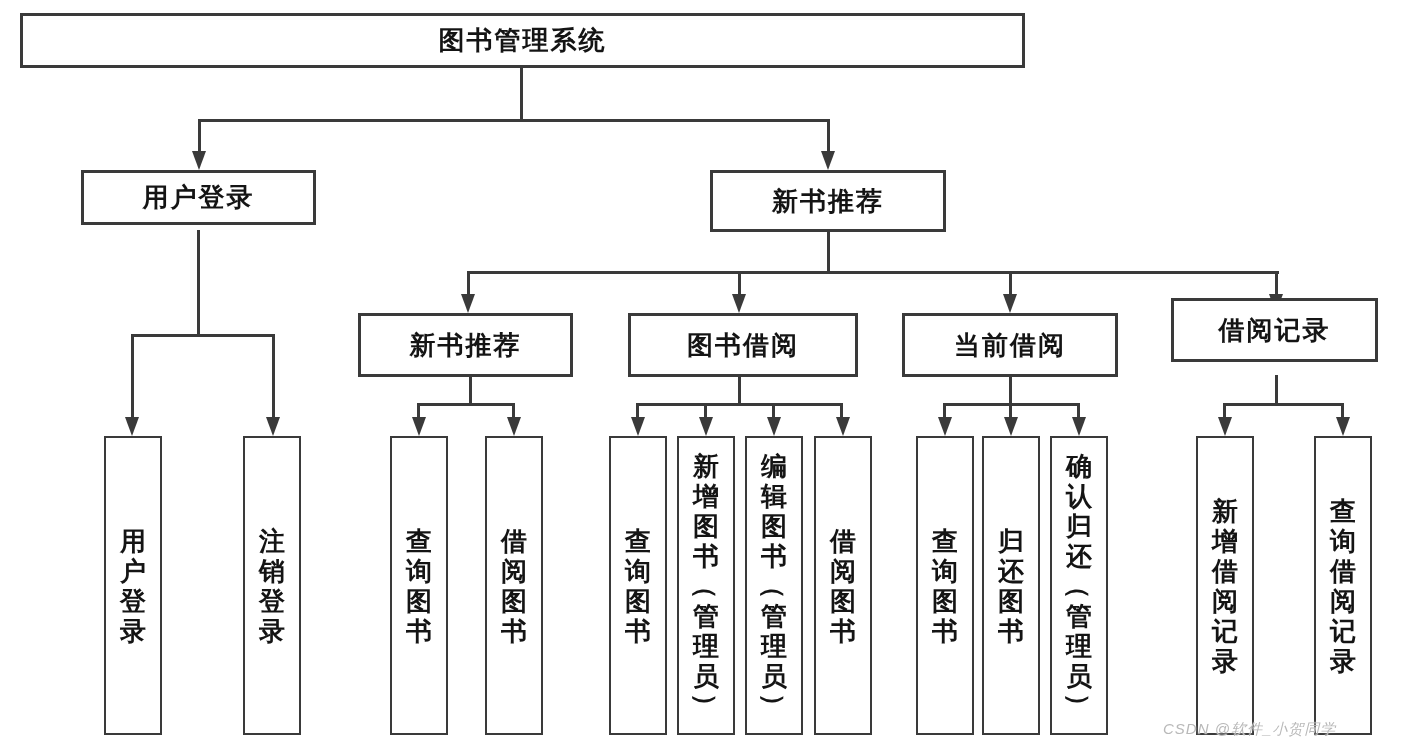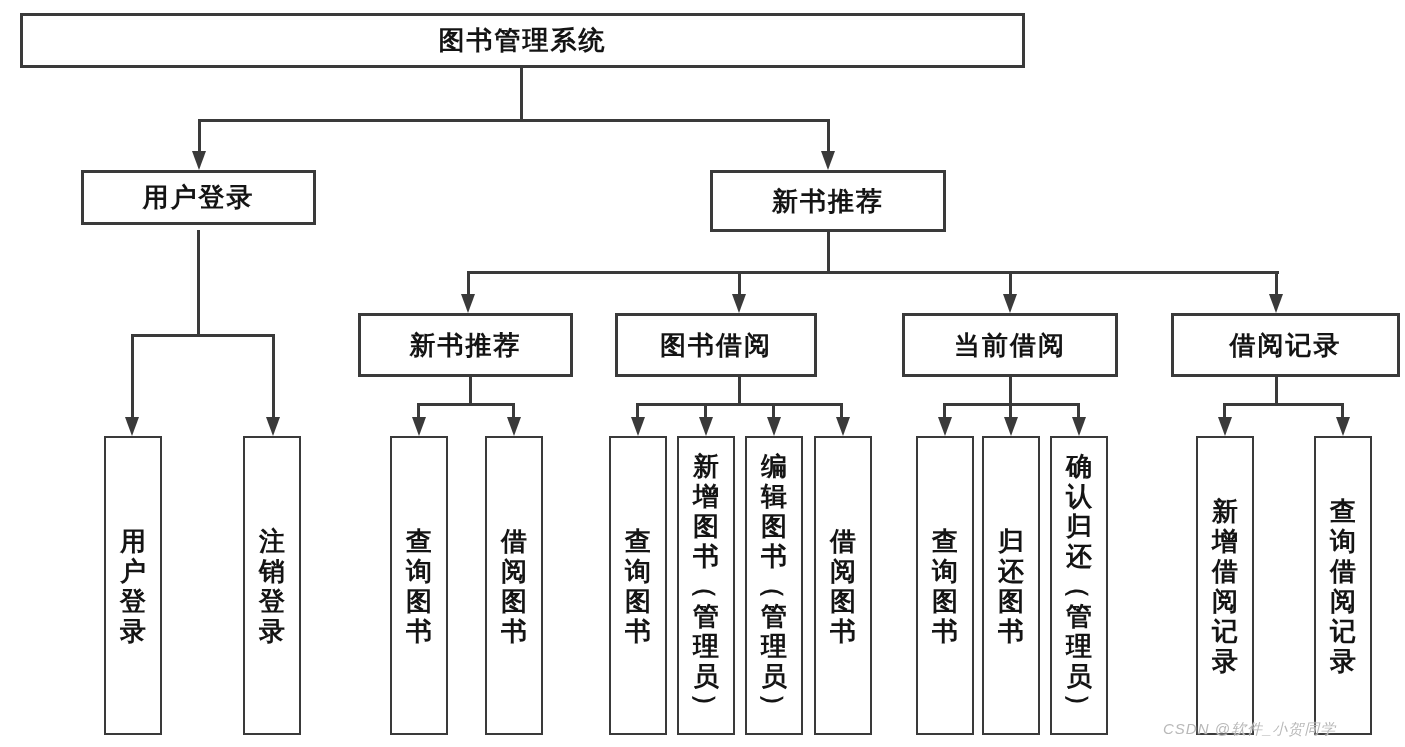--- a/index.html
+++ b/index.html
@@ -88,27 +88,27 @@
   <div class="vl" style="left:738px;top:271px;height:26px"></div>
   <div class="arr" style="left:732px;top:294px"></div>
   <div class="vl" style="left:1009px;top:271px;height:26px"></div>
   <div class="arr" style="left:1003px;top:294px"></div>
   <div class="vl" style="left:1275px;top:271px;height:26px"></div>
   <div class="arr" style="left:1269px;top:294px"></div>
 
   <div class="box" style="left:358px;top:313px;width:215px;height:64px">
     <span class="hlabel">新书推荐</span>
   </div>
-  <div class="box" style="left:615px;top:313px;width:202px;height:64px">
+  <div class="box" style="left:628px;top:313px;width:230px;height:64px">
     <span class="hlabel">图书借阅</span>
   </div>
   <div class="box" style="left:902px;top:313px;width:216px;height:64px">
     <span class="hlabel">当前借阅</span>
   </div>
-  <div class="box" style="left:1171px;top:313px;width:229px;height:64px">
+  <div class="box" style="left:1171px;top:298px;width:207px;height:64px">
     <span class="hlabel">借阅记录</span>
   </div>
 
   <div class="vl" style="left:469px;top:375px;height:31px"></div>
   <div class="hl" style="left:417px;top:403px;width:98px"></div>
   <div class="vl" style="left:417px;top:403px;height:16px"></div>
   <div class="arr" style="left:412px;top:417px"></div>
   <div class="vl" style="left:512px;top:403px;height:16px"></div>
   <div class="arr" style="left:507px;top:417px"></div>
 

